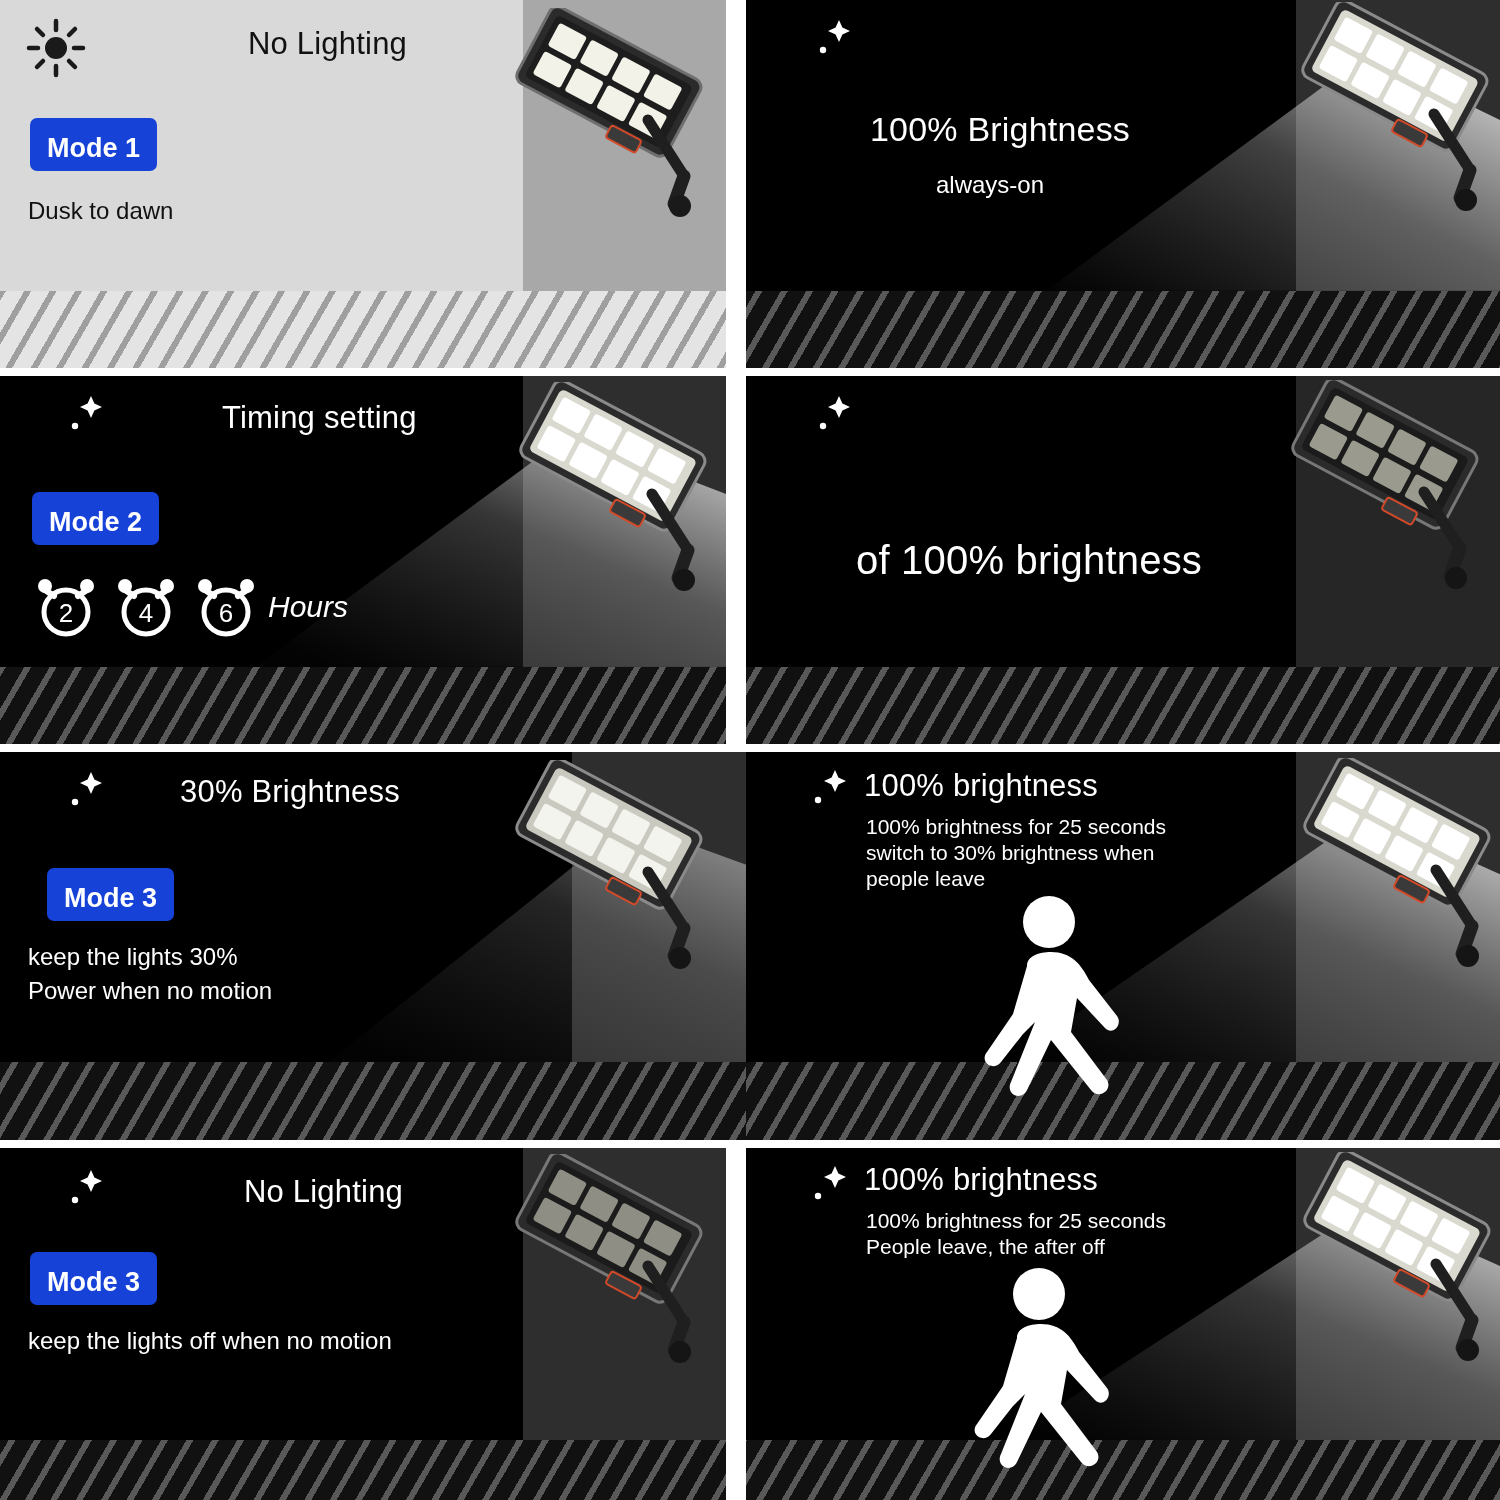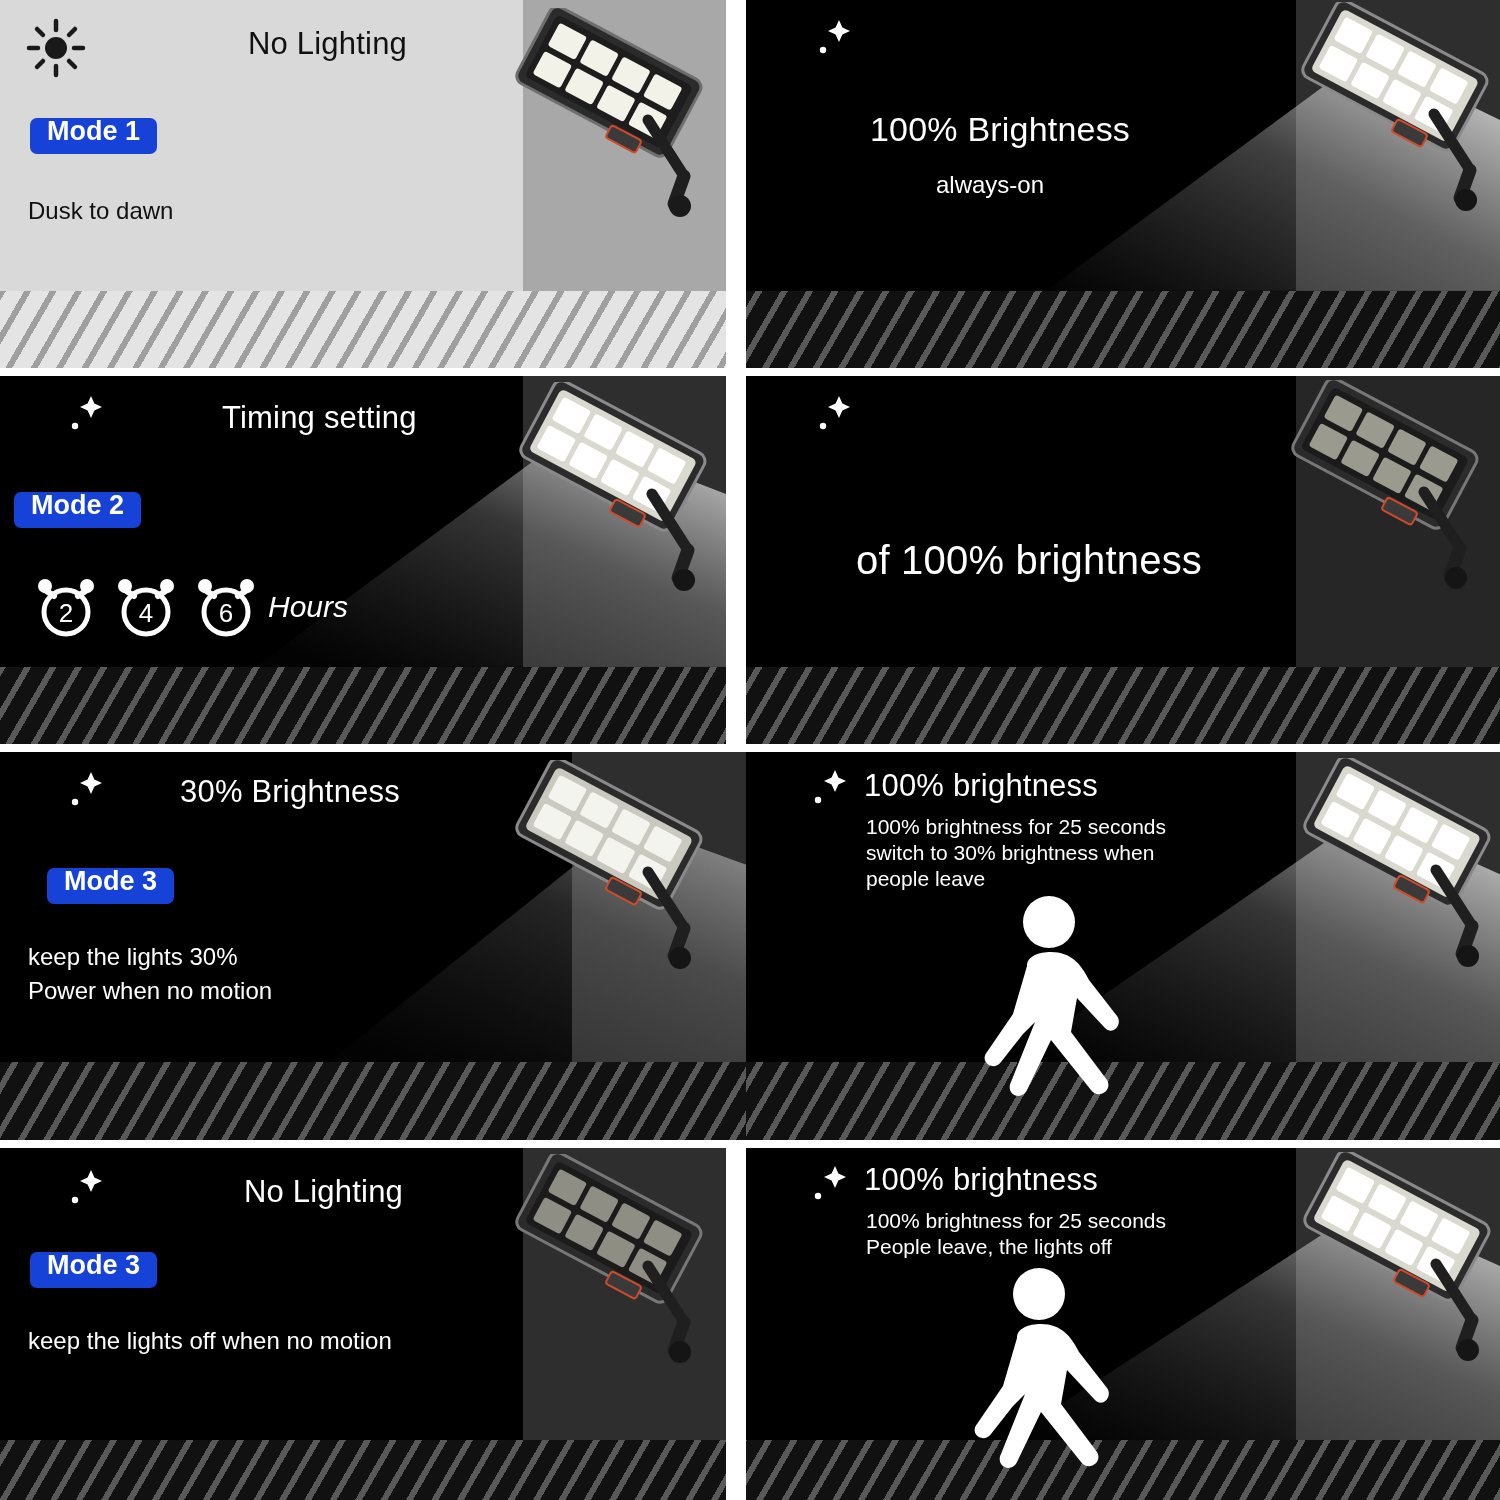--- a/index.html
+++ b/index.html
@@ -109,21 +109,21 @@
     line-height: 1.22;
     font-weight: 400;
   }
 
   .mode-badge {
     position: absolute;
     background: #1642d8;
     color: #ffffff;
     font-size: 27px;
     font-weight: 700;
-    padding: 0 17px 9px 17px;
+    padding: 17px 17px 9px 17px;
     border-radius: 7px;
     line-height: 1;
     white-space: nowrap;
   }
 
   .icon { position: absolute; }
 
   .hours-label {
     position: absolute;
     font-size: 30px;
@@ -268,21 +268,21 @@
     <span class="icon" style="left:34px; top:14px;">
       <svg width="72" height="64" viewBox="0 0 72 64">
         <path d="M44 6 A26 26 0 1 0 44 58 A21 21 0 1 1 44 6 Z" fill="#ffffff"></path>
         <path d="M57 6 l3.4 7.6 L68 17 l-7.6 3.4 L57 28 l-3.4-7.6 L46 17 l7.6-3.4 Z" fill="#ffffff"></path>
         <circle cx="41" cy="36" r="3.2" fill="#ffffff"></circle>
       </svg>
     </span>
 
     <div class="headline" style="left:222px; top:24px;">Timing setting</div>
 
-    <div class="mode-badge" style="left:14px; top:116px;">Mode 2</div>
+    <div class="mode-badge" style="left:32px; top:116px;">Mode 2</div>
 
     <span class="icon" style="left:30px; top:196px;">
       <svg width="72" height="72" viewBox="0 0 72 72">
         <circle cx="36" cy="40" r="22" fill="none" stroke="#ffffff" stroke-width="5"></circle>
         <path d="M12 16 l12 8" stroke="#ffffff" stroke-width="6" stroke-linecap="round"></path>
         <path d="M60 16 l-12 8" stroke="#ffffff" stroke-width="6" stroke-linecap="round"></path>
         <circle cx="15" cy="14" r="7" fill="#ffffff"></circle>
         <circle cx="57" cy="14" r="7" fill="#ffffff"></circle>
         <text x="36" y="50" font-family="Liberation Sans, sans-serif" font-size="26" fill="#ffffff" text-anchor="middle">2</text>
       </svg>
@@ -568,21 +568,21 @@
       <svg width="72" height="64" viewBox="0 0 72 64">
         <path d="M44 6 A26 26 0 1 0 44 58 A21 21 0 1 1 44 6 Z" fill="#ffffff"></path>
         <path d="M57 4 l3.4 7.6 L68 15 l-7.6 3.4 L57 26 l-3.4-7.6 L46 15 l7.6-3.4 Z" fill="#ffffff"></path>
         <circle cx="40" cy="34" r="3.2" fill="#ffffff"></circle>
       </svg>
     </span>
 
     <div class="headline" style="left:118px; top:14px; font-size:31px;">100% brightness</div>
 
     <div class="subline" style="left:120px; top:60px;">100% brightness for 25 seconds</div>
-    <div class="subline" style="left:120px; top:86px;">People leave, the lights off</div>
+    <div class="subline" style="left:120px; top:86px;">People leave, the after off</div>
 
     <div class="icon" style="left:175px; top:118px;">
       <svg width="240" height="230" viewBox="0 0 240 230">
         <circle cx="118" cy="28" r="26" fill="#ffffff"></circle>
         <path d="M96 72 C96 62 108 58 120 58 C140 58 150 70 158 86 L186 122 C192 130 182 142 174 134 L146 104 L140 138 L176 186 C182 196 168 206 160 196 L120 146 L96 196 C90 208 74 200 80 188 L104 128 L92 140 L70 168 C62 178 48 168 56 158 L82 120 Z" fill="#ffffff"></path>
       </svg>
     </div>
 
     <div class="lamp" style="left:540px; top:4px;">
       <svg width="220" height="220" viewBox="0 0 220 220">

